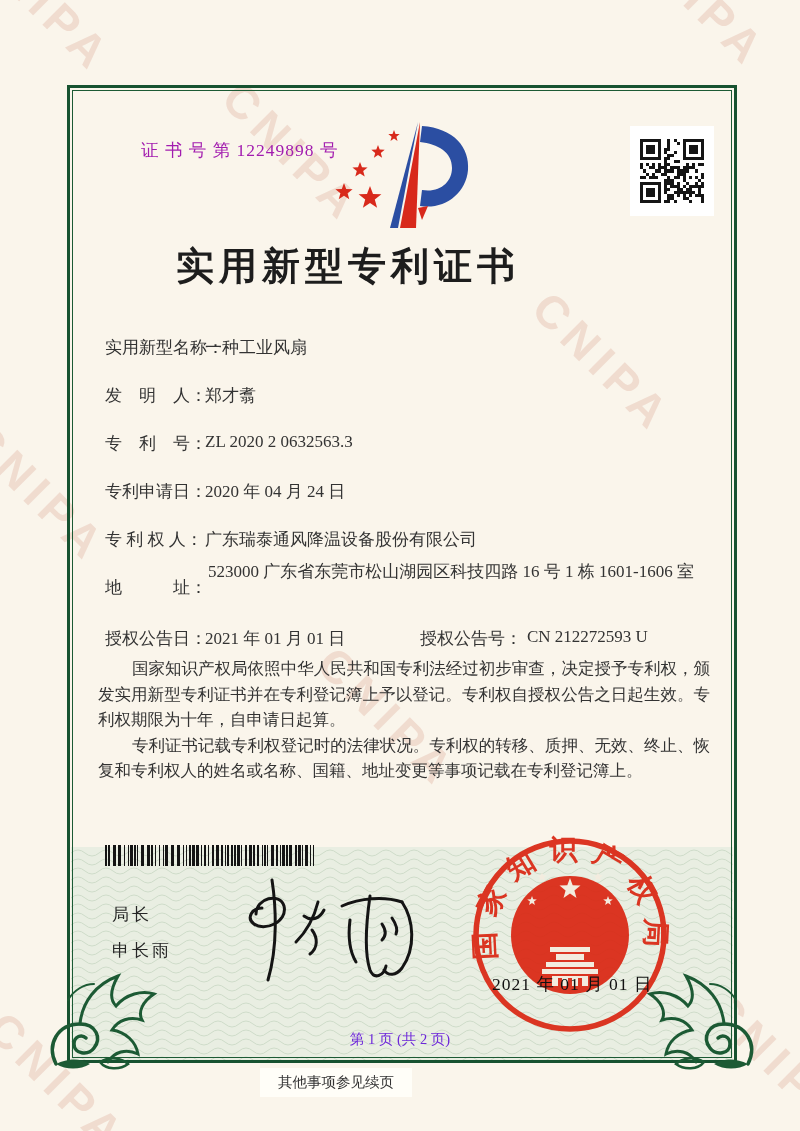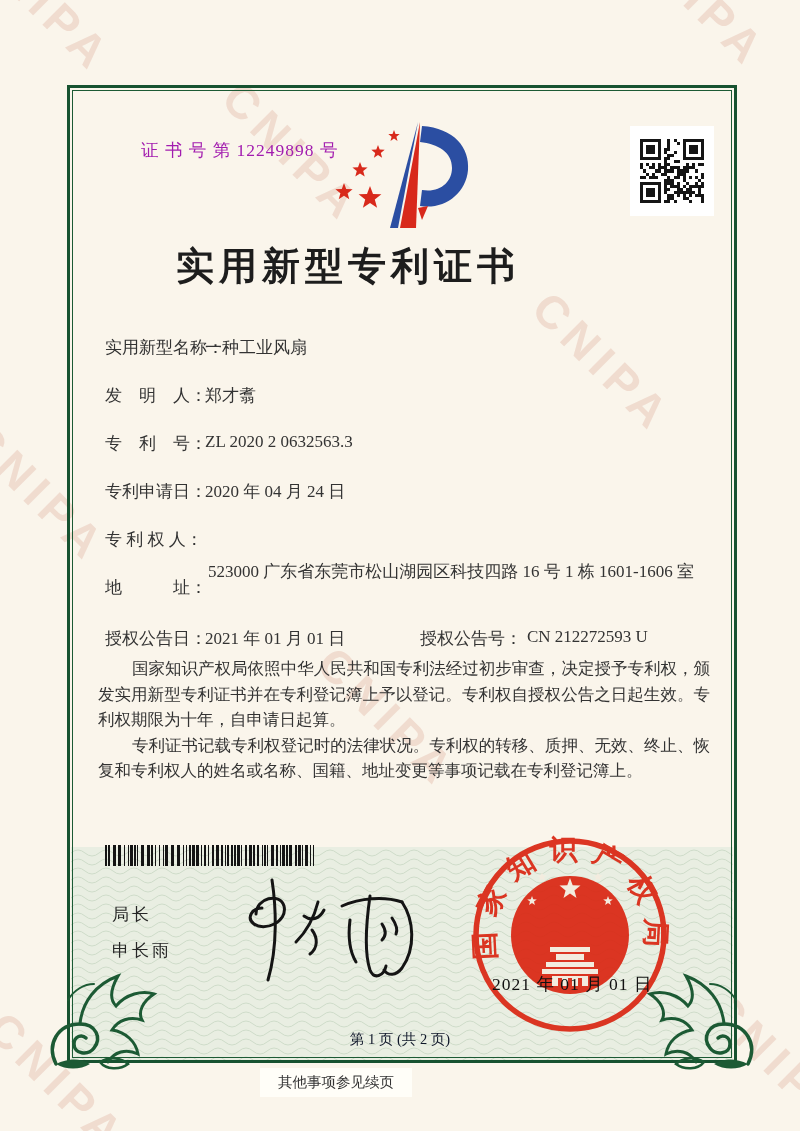--- a/index.html
+++ b/index.html
@@ -40,21 +40,21 @@
   #signer{position:absolute;left:112px;top:903px;z-index:6;
           font-family:Liberation Serif, serif;font-size:17px;
           font-weight:500;letter-spacing:3px;color:#262626;}
   #signer div{margin-bottom:13px;}
   #signature{position:absolute;left:222px;top:876px;width:205px;height:108px;z-index:7;}
   
   #seal{position:absolute;left:470px;top:833px;width:200px;height:205px;z-index:7;opacity:0.93;}
   #seal-date{position:absolute;left:492px;top:972px;font-size:17.5px;letter-spacing:1px;
              color:#111;z-index:8;white-space:nowrap;}
   #page-info{position:absolute;left:0;top:1030px;width:800px;text-align:center;
-             font-size:14.5px;color:#0f172a;z-index:6;}
+             font-size:14.5px;color:#6d28d9;z-index:6;}
   #footer-note{position:absolute;left:0;top:1068px;width:672px;text-align:center;z-index:3;}
   #footer-note span{display:inline-block;background:#fffef8;padding:5px 18px;
              font-size:14.5px;color:#333;}
 </style>
 </head>
 <body>
 
 <div id="page">
 
   <span class="wm" style="left:-45px;top:-25px;">CNIPA</span>
@@ -368,20 +368,21 @@
 
   <span class="row-label" style="top:336px">实用新型名称：</span>
   <span class="row-value" style="top:336px">一种工业风扇</span>
   <span class="row-label" style="top:384px">发　明　人：</span>
   <span class="row-value" style="top:384px">郑才翥</span>
   <span class="row-label" style="top:432px">专　利　号：</span>
   <span class="row-value" style="top:432px">ZL 2020 2 0632563.3</span>
   <span class="row-label" style="top:480px">专利申请日：</span>
   <span class="row-value" style="top:480px">2020 年 04 月 24 日</span>
   <span class="row-label" style="top:528px">专 利 权 人：</span>
+  <span class="row-value" style="top:528px">广东瑞泰通风降温设备股份有限公司</span>
   <span class="row-label" style="top:576px">地　　　址：</span>
   <span class="row-value" style="top:560px;width:492px;line-height:24px;text-align:center;">523000 广东省东莞市松山湖园区科技四路 16 号 1 栋 1601-1606 室</span>
   <span class="row-label" style="top:627px">授权公告日：</span>
   <span class="row-value" style="top:627px">2021 年 01 月 01 日</span>
   <span class="row-label" style="left:420px;top:627px">授权公告号：</span>
   <span class="row-value" style="left:527px;top:627px">CN 212272593 U</span>
 
   <div id="paras">
     <p>国家知识产权局依照中华人民共和国专利法经过初步审查，决定授予专利权，颁发实用新型专利证书并在专利登记簿上予以登记。专利权自授权公告之日起生效。专利权期限为十年，自申请日起算。</p>
     <p>专利证书记载专利权登记时的法律状况。专利权的转移、质押、无效、终止、恢复和专利权人的姓名或名称、国籍、地址变更等事项记载在专利登记簿上。</p>

